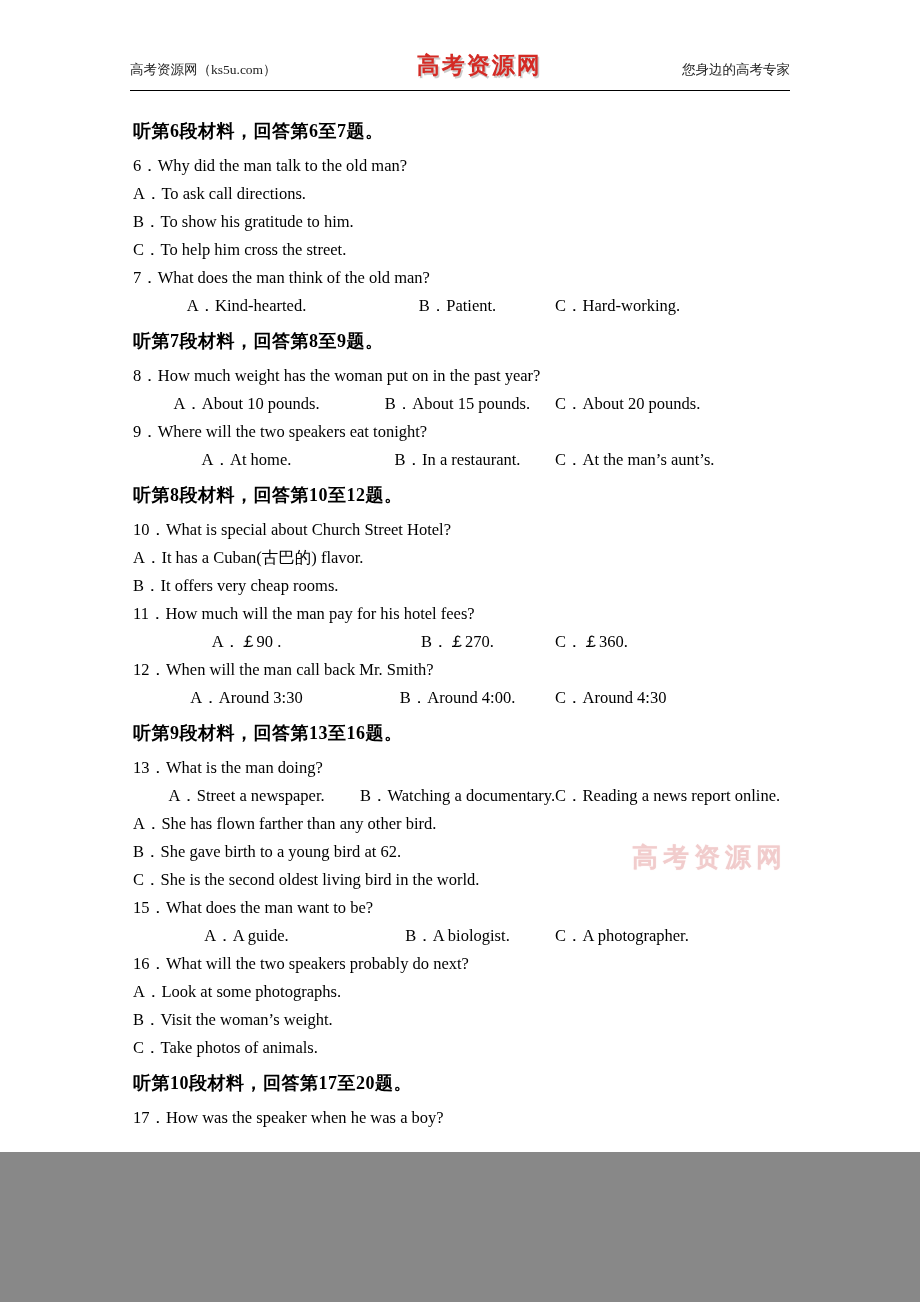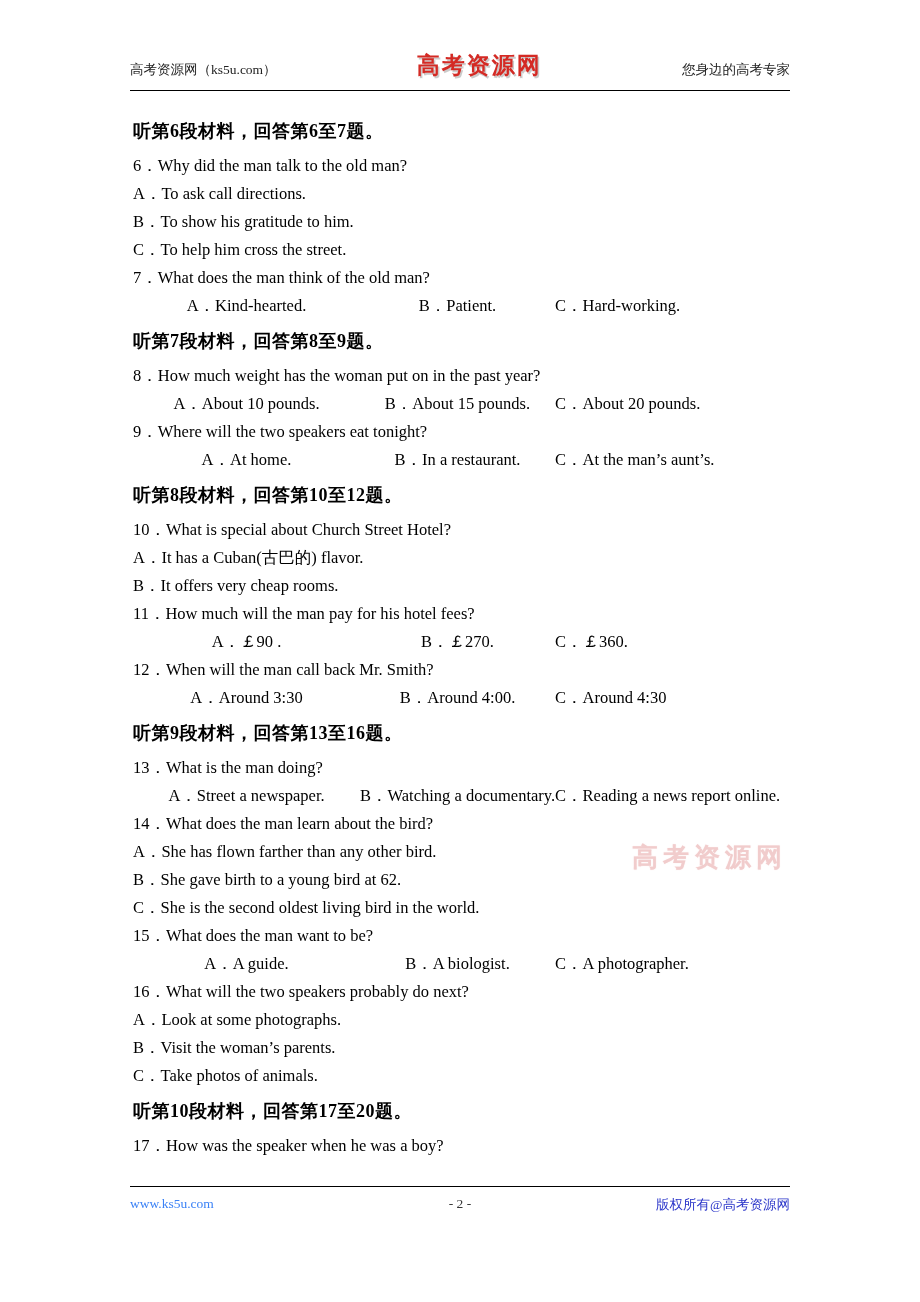--- a/index.html
+++ b/index.html
@@ -1,18 +1,18 @@
 <!DOCTYPE html>
 <html><head>
 <meta charset="utf-8">
 <style>
   html,body{margin:0;padding:0;background:#888;}
   .page{
     position:relative;
-    width:920px;height:1302px;
+    width:920px;height:1152px;
     background:#ffffff;
     font-family:"Liberation Serif","DejaVu Serif",serif;
     color:#000;
     overflow:hidden;
     margin:0 auto;
   }
   
   .header{
     position:absolute;top:50px;left:130px;width:660px;
     border-bottom:1.5px solid #000;
@@ -96,29 +96,28 @@
       <div class="line q"><span class="seg seg-0">10．What is special about Church Street Hotel?</span></div>
       <div class="line opt"><span class="seg seg-0">A．It has a Cuban(古巴的) flavor.</span></div>
       <div class="line opt"><span class="seg seg-0">B．It offers very cheap rooms.</span></div>
       <div class="line q"><span class="seg seg-0">11．How much will the man pay for his hotel fees?</span></div>
       <div class="line opts"><span class="seg seg-0">A．￡90 .</span><span class="seg seg-1">B．￡270.</span><span class="seg seg-2">C．￡360.</span></div>
       <div class="line q"><span class="seg seg-0">12．When will the man call back Mr. Smith?</span></div>
       <div class="line opts"><span class="seg seg-0">A．Around 3:30</span><span class="seg seg-1">B．Around 4:00.</span><span class="seg seg-2">C．Around 4:30</span></div>
       <div class="line section"><span class="seg seg-0">听第9段材料，回答第13至16题。</span></div>
       <div class="line q"><span class="seg seg-0">13．What is the man doing?</span></div>
       <div class="line opts"><span class="seg seg-0">A．Street a newspaper.</span><span class="seg seg-1">B．Watching a documentary.</span><span class="seg seg-2">C．Reading a news report online.</span></div>
-      <div class="line q"><span class="seg seg-0">14．What does the man learn about the bird?</span></div>
       <div class="line opt"><span class="seg seg-0">A．She has flown farther than any other bird.</span></div>
       <div class="line opt"><span class="seg seg-0">B．She gave birth to a young bird at 62.</span></div>
       <div class="line opt"><span class="seg seg-0">C．She is the second oldest living bird in the world.</span></div>
       <div class="line q"><span class="seg seg-0">15．What does the man want to be?</span></div>
       <div class="line opts"><span class="seg seg-0">A．A guide.</span><span class="seg seg-1">B．A biologist.</span><span class="seg seg-2">C．A photographer.</span></div>
       <div class="line q"><span class="seg seg-0">16．What will the two speakers probably do next?</span></div>
       <div class="line opt"><span class="seg seg-0">A．Look at some photographs.</span></div>
-      <div class="line opt"><span class="seg seg-0">B．Visit the woman’s parents.</span></div>
+      <div class="line opt"><span class="seg seg-0">B．Visit the woman’s weight.</span></div>
       <div class="line opt"><span class="seg seg-0">C．Take photos of animals.</span></div>
       <div class="line section"><span class="seg seg-0">听第10段材料，回答第17至20题。</span></div>
       <div class="line q"><span class="seg seg-0">17．How was the speaker when he was a boy?</span></div>
     </div>
 
   <div class="watermark">高考资源网</div>
 
   <div class="footer">
     <div class="footer-row">
       <a href="#" class="site-url">www.ks5u.com</a>

